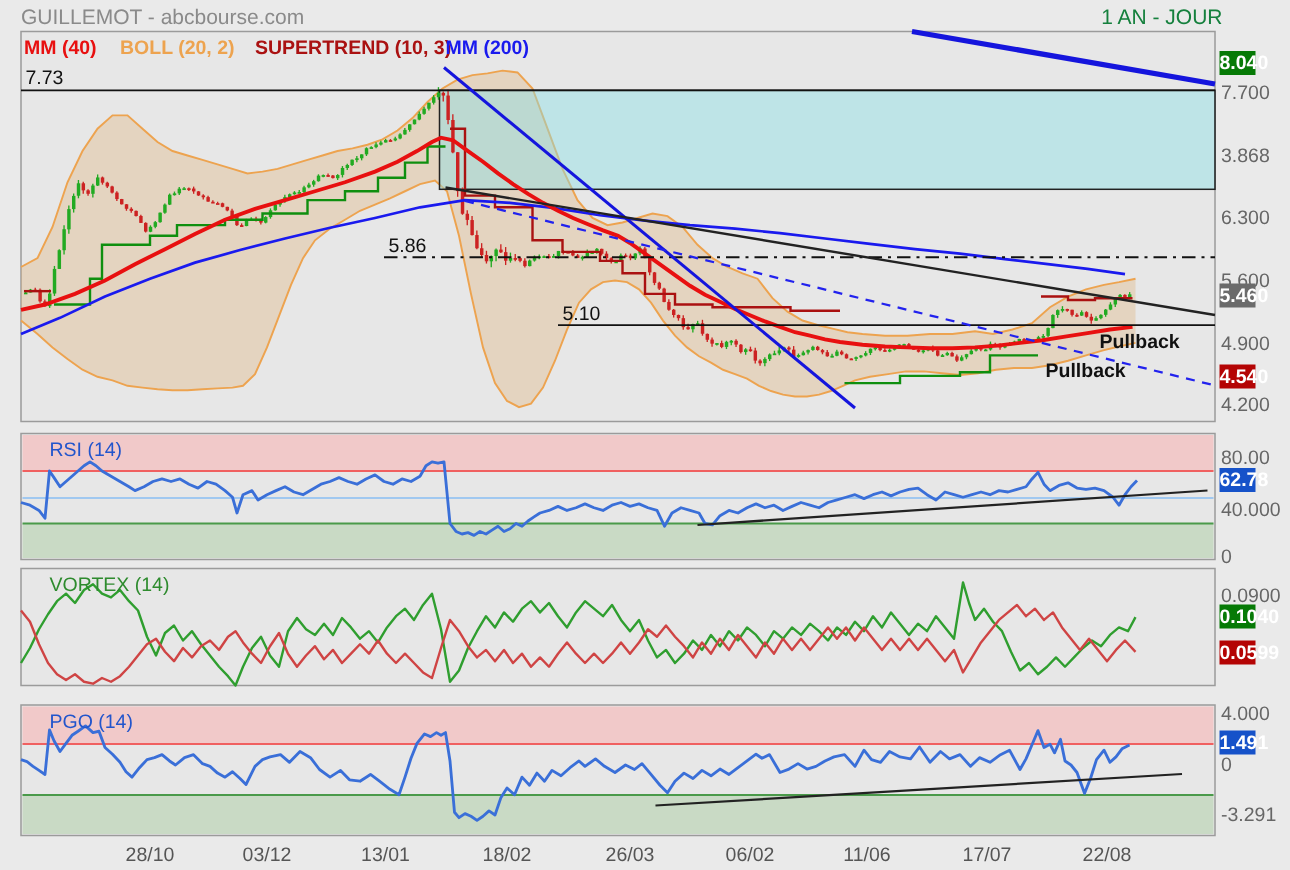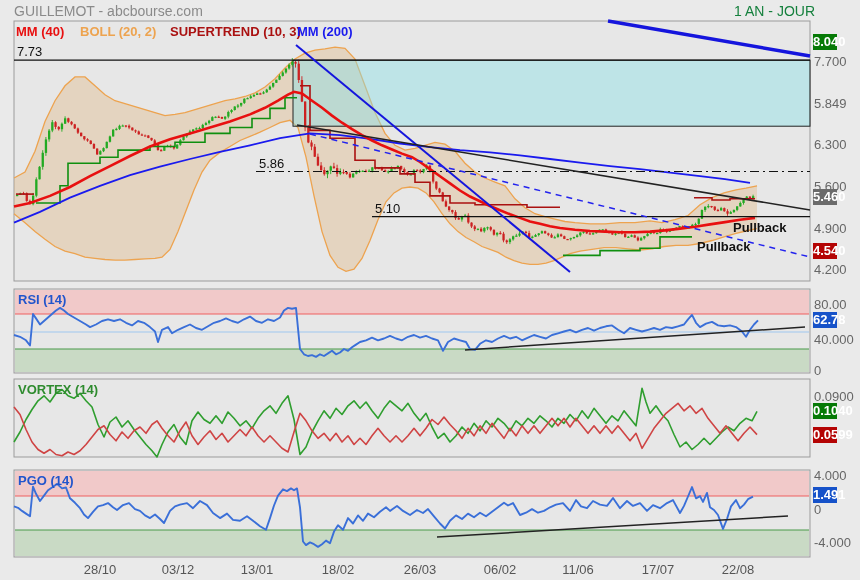--- a/index.html
+++ b/index.html
@@ -2,21 +2,21 @@
 <html><head>
 <meta charset="utf-8">
 <style>
   html,body{margin:0;padding:0;}
   .page{position:relative;width:860px;height:580px;background:#eaeaea;
         font-family:"Liberation Sans","DejaVu Sans",sans-serif;overflow:hidden;padding-left:36px;}
   svg{position:absolute;top:0;left:0;}
   .hdr{position:absolute;top:3px;left:14px;font-size:14px;color:#8a8a8a;}
   .period{position:absolute;top:3px;left:660px;width:155px;text-align:right;font-size:14px;color:#15803d;}
   .lbl{position:absolute;font-size:13px;color:#111;line-height:13px;white-space:nowrap;}
-  .panel-title{position:absolute;font-size:13px;font-weight:700;line-height:13px;white-space:nowrap;}
+  .panel-title{position:absolute;font-size:13px;font-weight:400;line-height:13px;white-space:nowrap;margin-left:15px;}
   .legend-item{position:absolute;top:25px;font-size:13px;font-weight:700;line-height:13px;white-space:nowrap;}
   .pullback{position:absolute;font-size:13px;font-weight:700;color:#111;line-height:13px;}
   .ax{position:absolute;left:814px;font-size:13px;color:#666;line-height:16px;white-space:nowrap;}
   .badge{position:absolute;left:813px;width:24px;height:16px;line-height:16px;text-align:center;
          font-size:13px;font-weight:700;color:#fff;white-space:nowrap;}
   .dt{position:absolute;top:562px;transform:translateX(-50%);font-size:13px;color:#555;}
 </style>
 </head>
 <body>
 
@@ -553,38 +553,38 @@
   <span class="lbl" style="left:17px;top:45px">7.73</span>
   <span class="lbl" style="left:259px;top:157px">5.86</span>
   <span class="lbl" style="left:375px;top:202px">5.10</span>
 
   <span class="pullback" style="left:733px;top:221px">Pullback</span>
   <span class="pullback" style="left:697px;top:240px">Pullback</span>
 
   <div id="axis-labels">
       <span class="badge" style="background: rgb(6, 122, 6); top: 34px;">8.040</span>
       <span class="ax" style="top: 54px;">7.700</span>
-      <span class="ax" style="top: 96px;">5.849</span>
+      <span class="ax" style="top: 96px;">3.868</span>
       <span class="ax" style="top: 137px;">6.300</span>
       <span class="ax" style="top: 179px;">5.600</span>
       <span class="badge" style="background: rgb(107, 107, 107); top: 189px;">5.460</span>
       <span class="ax" style="top: 221px;">4.900</span>
       <span class="badge" style="background: rgb(180, 4, 4); top: 243px;">4.540</span>
       <span class="ax" style="top: 262px;">4.200</span>
       <span class="ax" style="top: 297px;">80.00</span>
       <span class="badge" style="background: rgb(22, 82, 201); top: 312px;">62.78</span>
       <span class="ax" style="top: 332px;">40.000</span>
       <span class="ax" style="top: 363px;">0</span>
       <span class="ax" style="top: 389px;">0.0900</span>
       <span class="badge" style="background: rgb(6, 122, 6); top: 403px;">0.1040</span>
       <span class="badge" style="background: rgb(180, 4, 4); top: 427px;">0.0599</span>
       <span class="ax" style="top: 468px;">4.000</span>
       <span class="badge" style="background: rgb(22, 82, 201); top: 487px;">1.491</span>
       <span class="ax" style="top: 502px;">0</span>
-      <span class="ax" style="top: 535px;">-4.000</span>
+      <span class="ax" style="top: 535px;">-3.291</span>
     </div>
   <div id="date-row">
       <span class="dt" style="left: 100px;">28/10</span>
       <span class="dt" style="left: 178px;">03/12</span>
       <span class="dt" style="left: 257px;">13/01</span>
       <span class="dt" style="left: 338px;">18/02</span>
       <span class="dt" style="left: 420px;">26/03</span>
       <span class="dt" style="left: 500px;">06/02</span>
       <span class="dt" style="left: 578px;">11/06</span>
       <span class="dt" style="left: 658px;">17/07</span>

